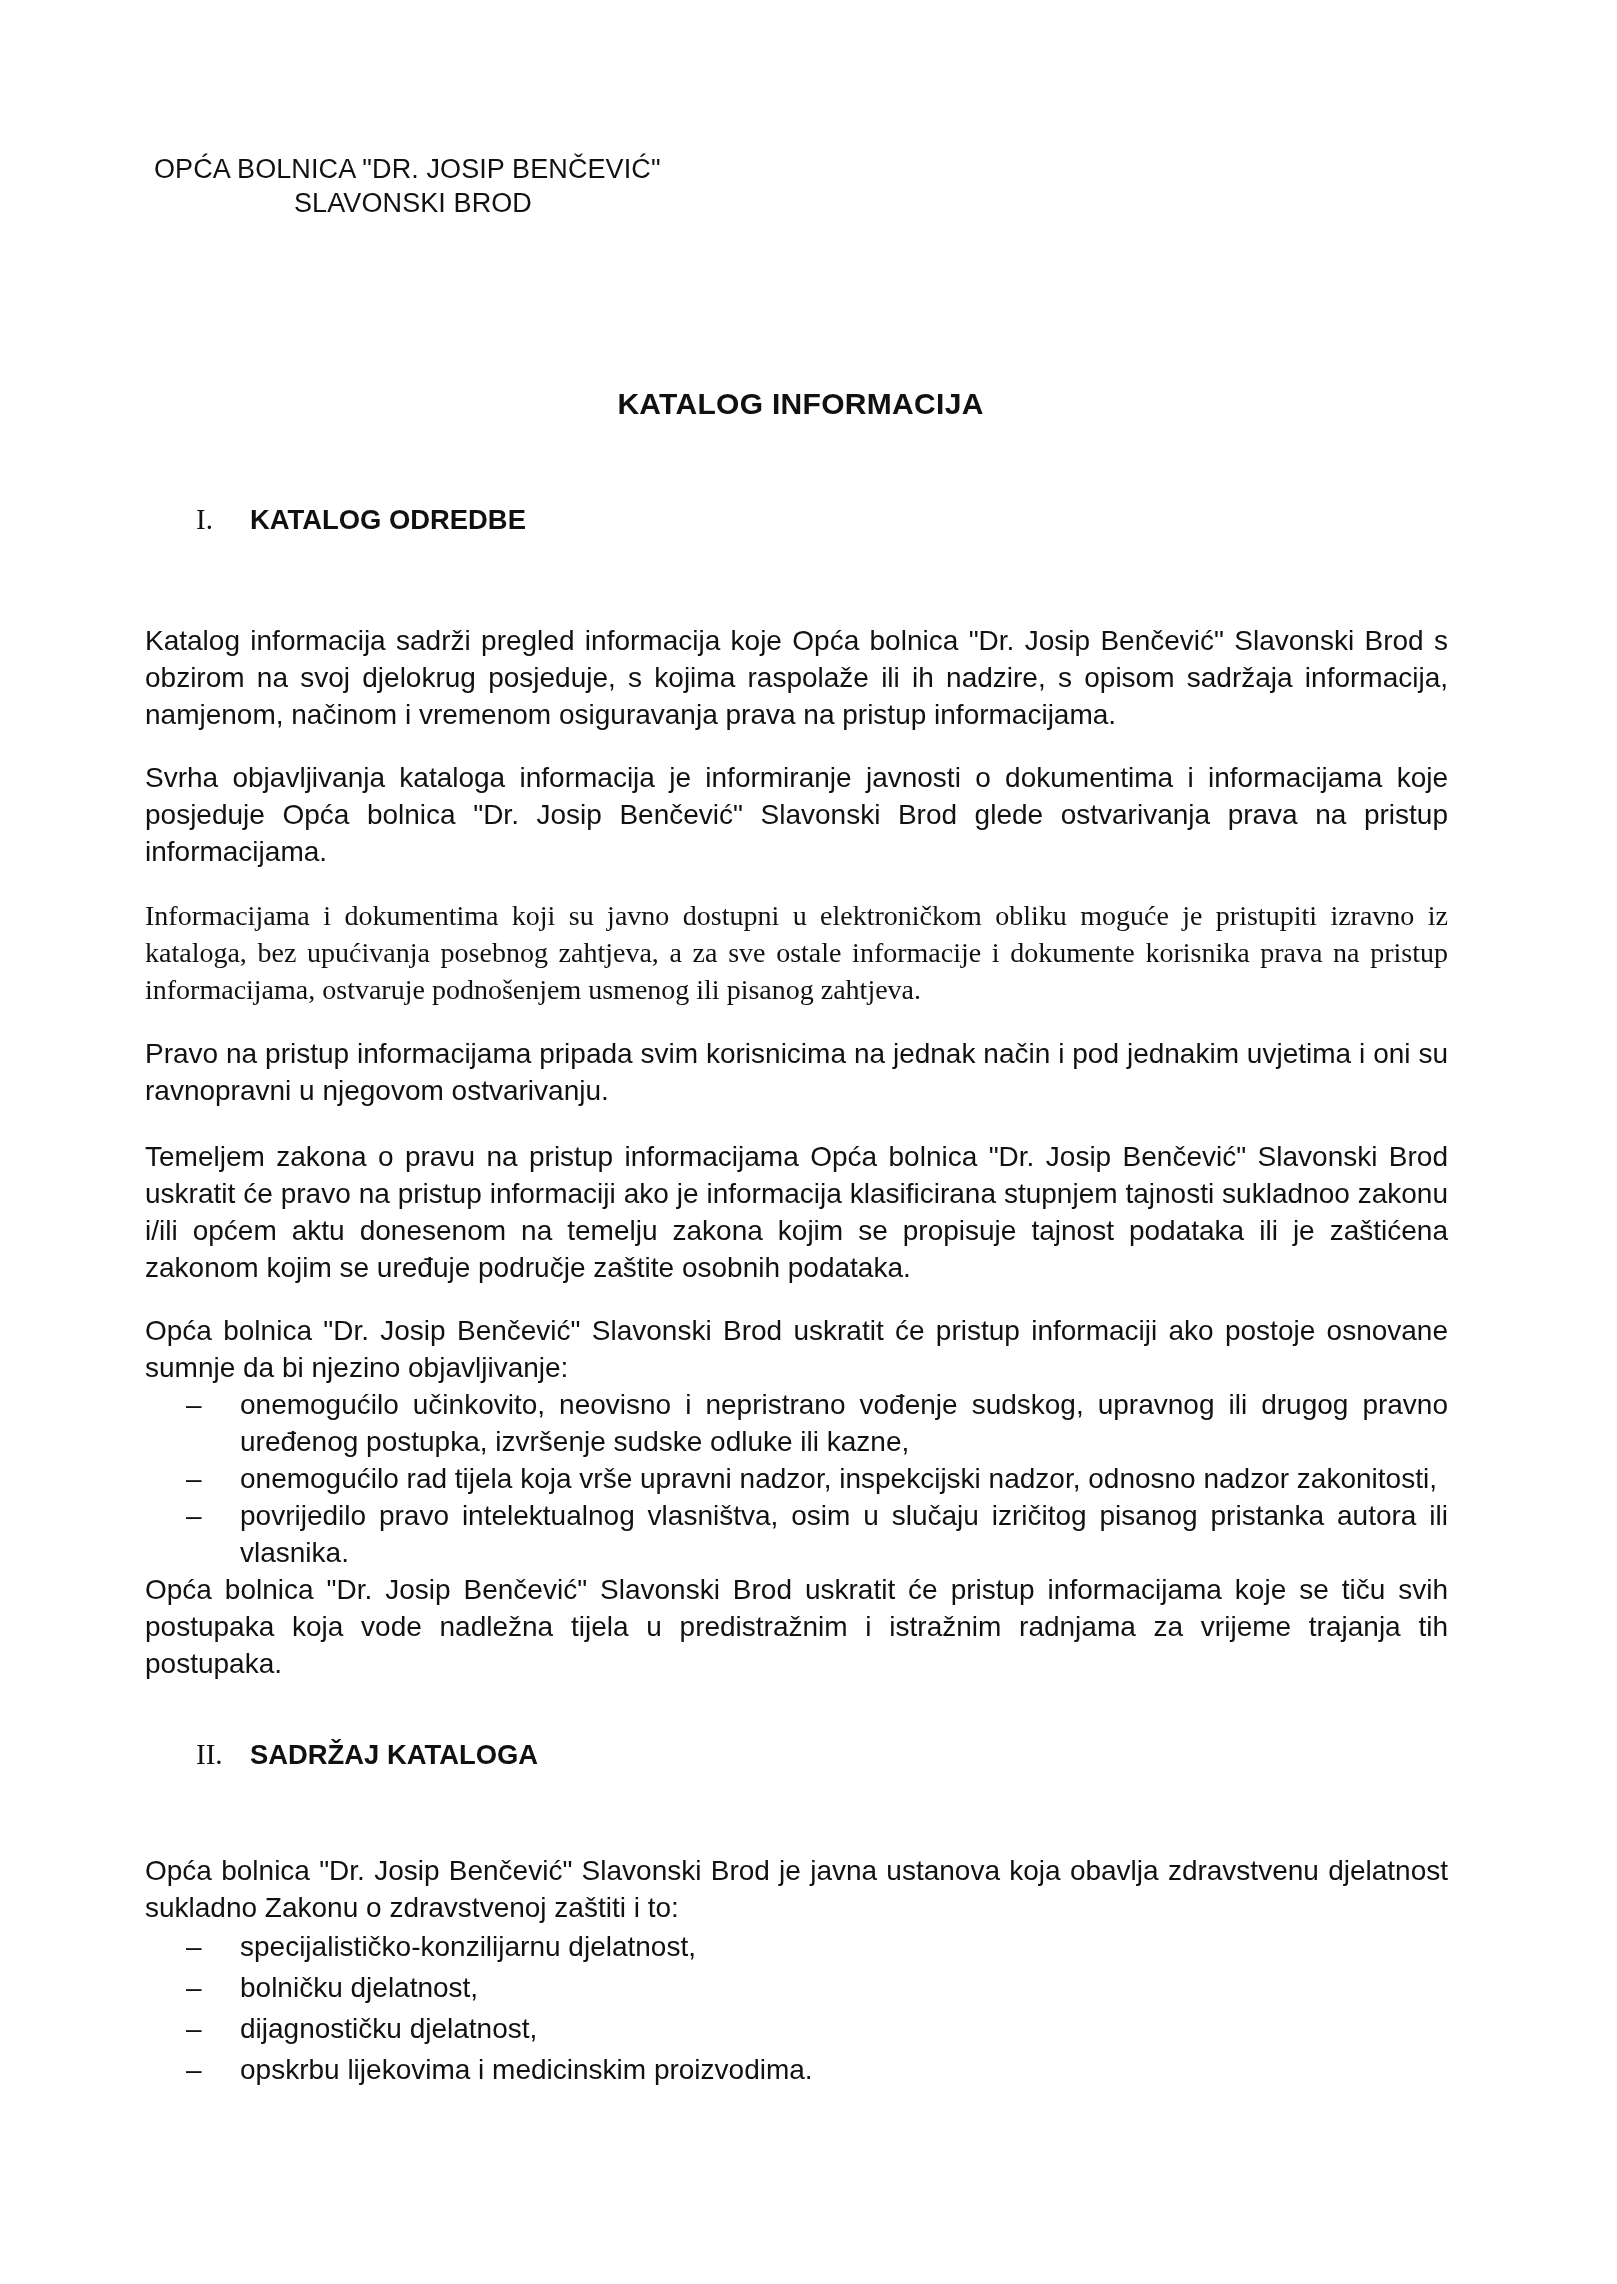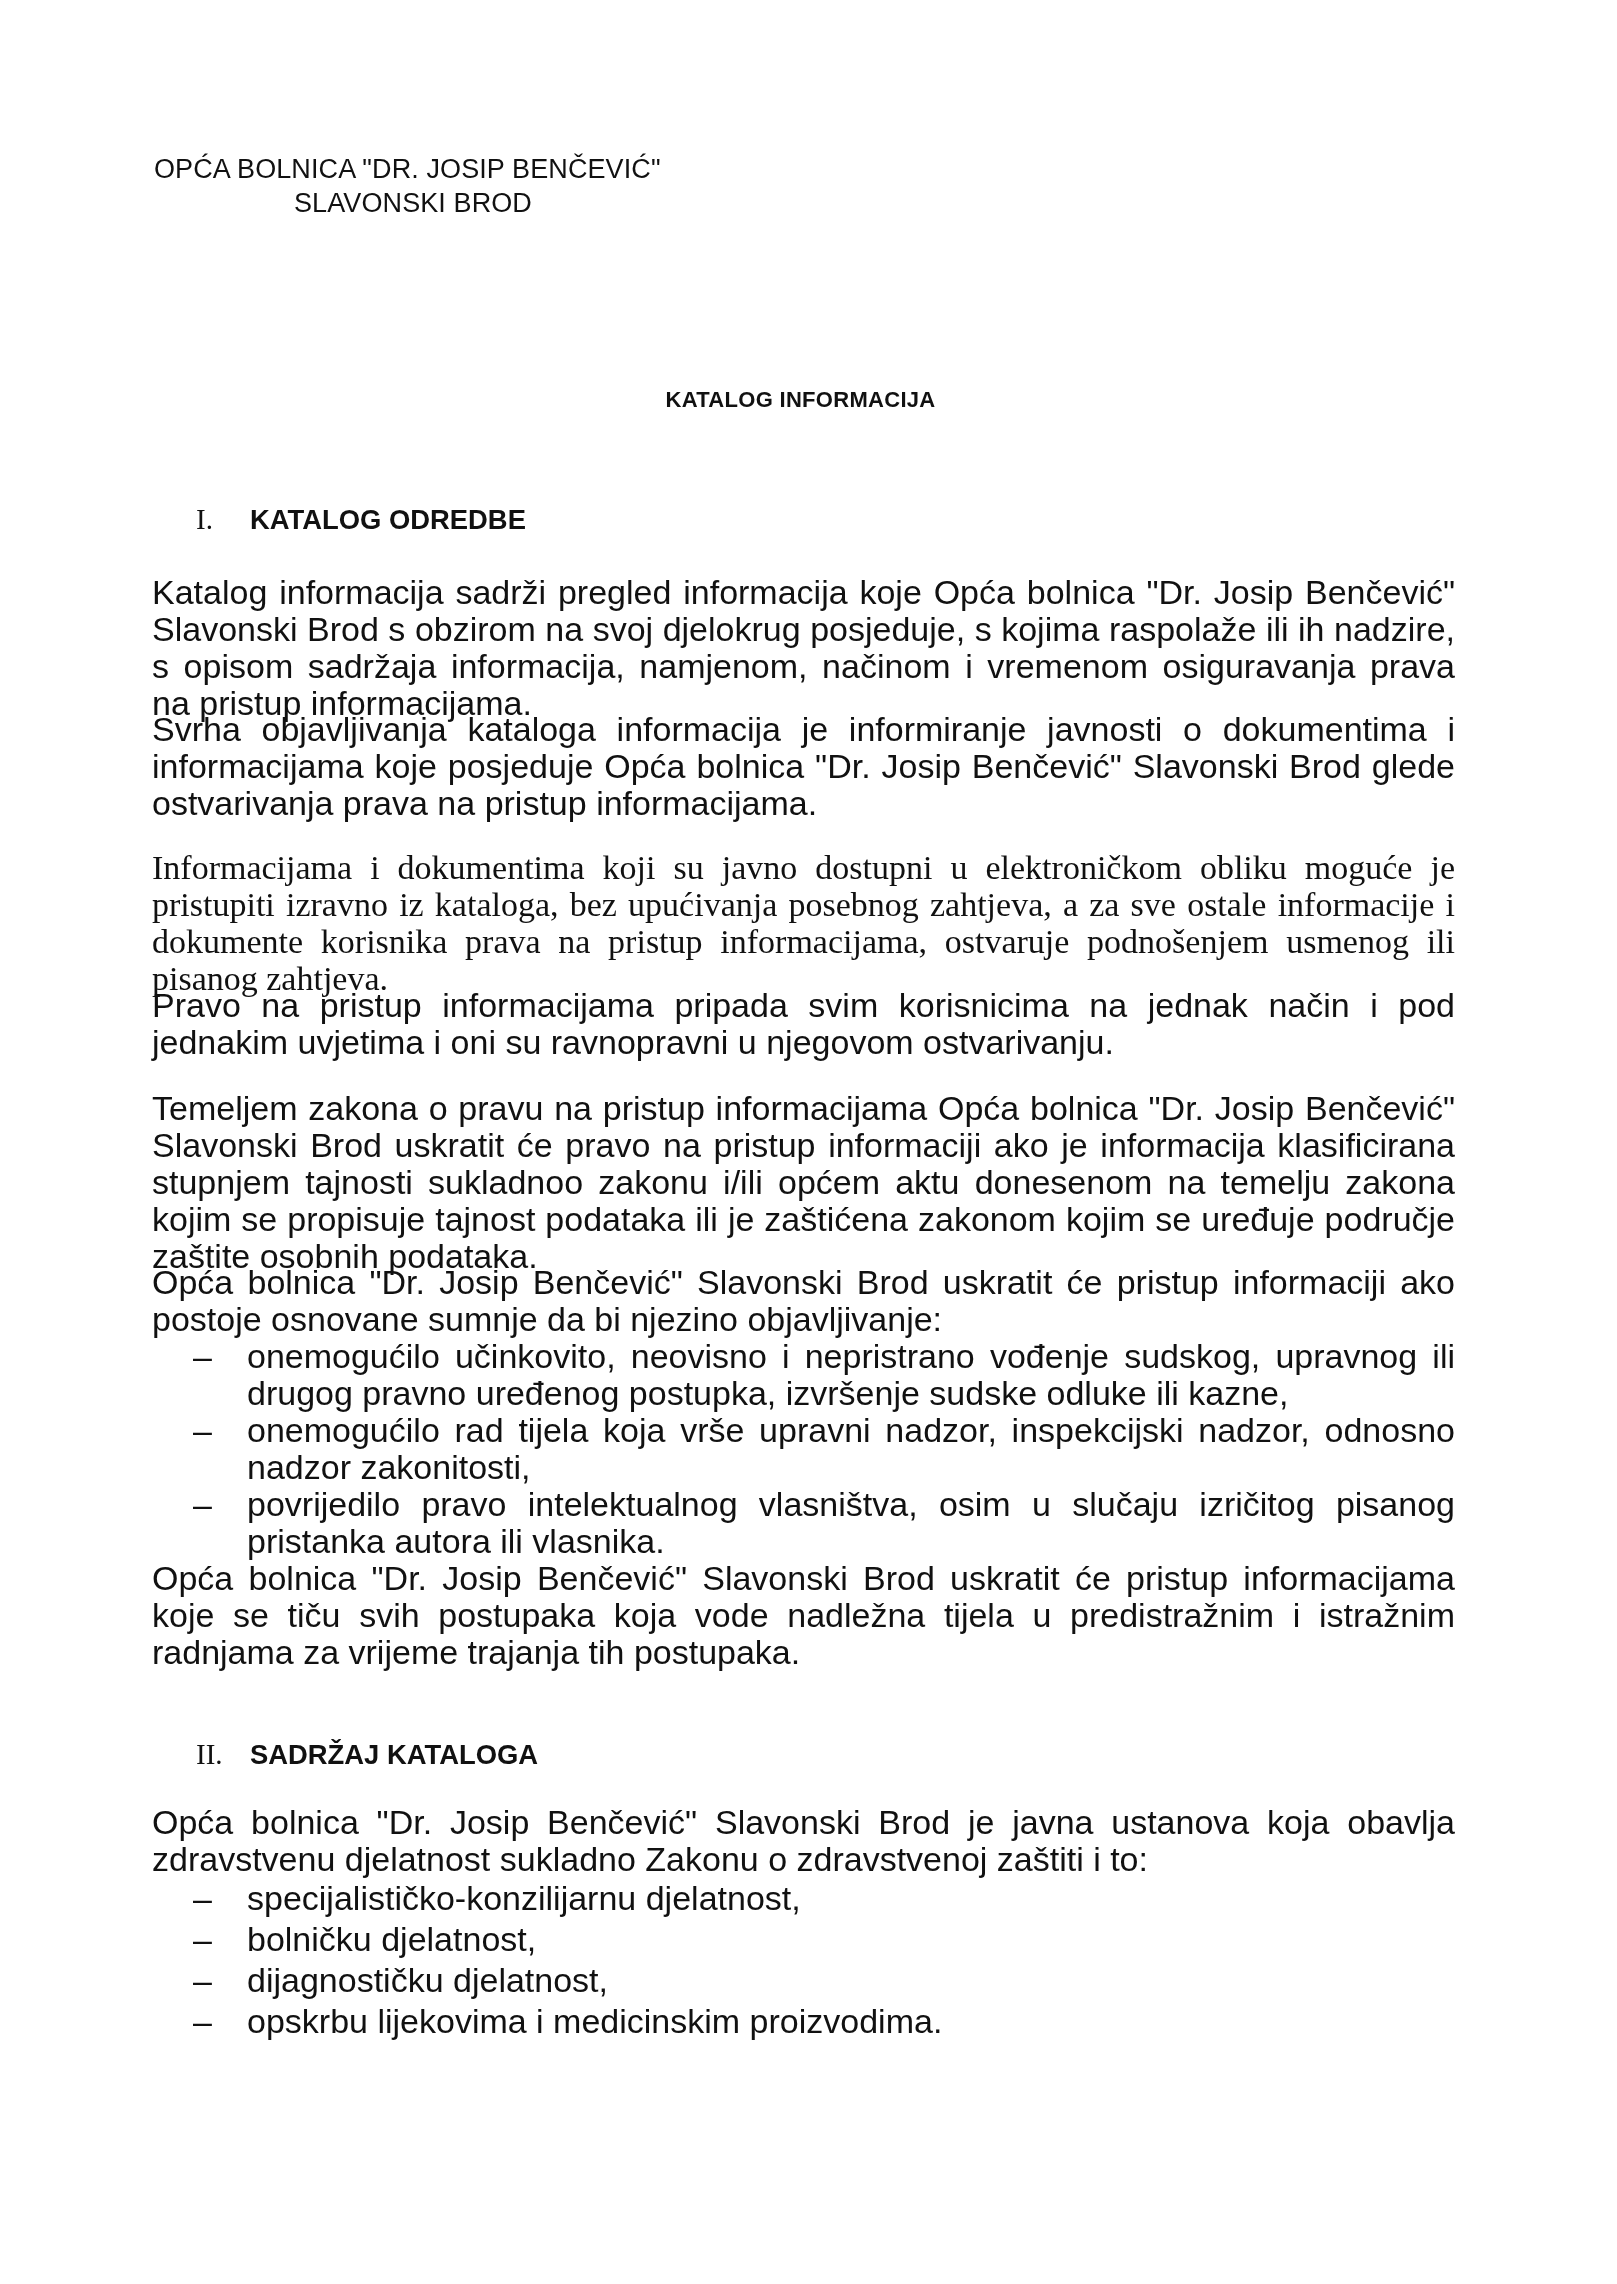--- a/index.html
+++ b/index.html
@@ -2,25 +2,25 @@
 <html style="font-size:10.5px"><head>
 <meta charset="utf-8">
 <style>
   html, body { margin:0; padding:0; }
   body {
     width:1618px; height:2284px; background:#ffffff; position:relative; overflow:hidden;
     font-family:"Liberation Sans", sans-serif; color:#111;
   }
   .page { position:absolute; left:0; top:0; width:1618px; height:2284px; }
   .hdr { position:absolute; left:154px; font-size:27px; line-height:34px; white-space:nowrap; letter-spacing:0.1px; }
-  .title { position:absolute; left:0; width:1601px; top:387px; text-align:center; font-size:22px; font-weight:bold; letter-spacing:0.3px; }
+  .title { position:absolute; left:0; width:1601px; top:387px; text-align:center; font-size:30px; font-weight:bold; letter-spacing:0.3px; }
   .sec { position:absolute; left:196px; font-size:27.4px; white-space:nowrap; }
   .sec .num { font-family:"Liberation Serif", serif; font-weight:normal; font-size:29px; display:inline-block; width:54px; }
   .sec .txt { font-weight:bold; }
-  .body { position:absolute; left:152px; width:1303px; font-size:34px; line-height:37px; text-align:justify; }
+  .body { position:absolute; left:145px; width:1303px; font-size:28px; line-height:37px; text-align:justify;margin-top:48px; }
   .body p { margin:0; }
   .body .last { text-align-last:left; }
   .blist { margin:0; padding:0; list-style:none; }
   .blist li { position:relative; padding-left:95px; text-align:justify; }
   .blist li .dash { position:absolute; left:41px; top:0; }
 </style>
 </head>
 <body>
 
 <div class="page">

